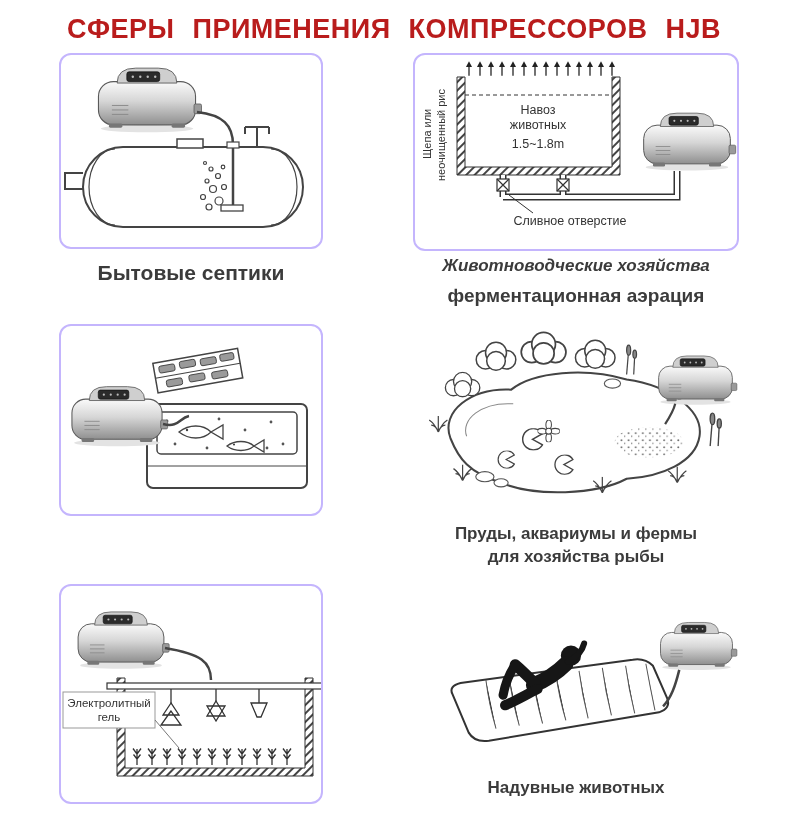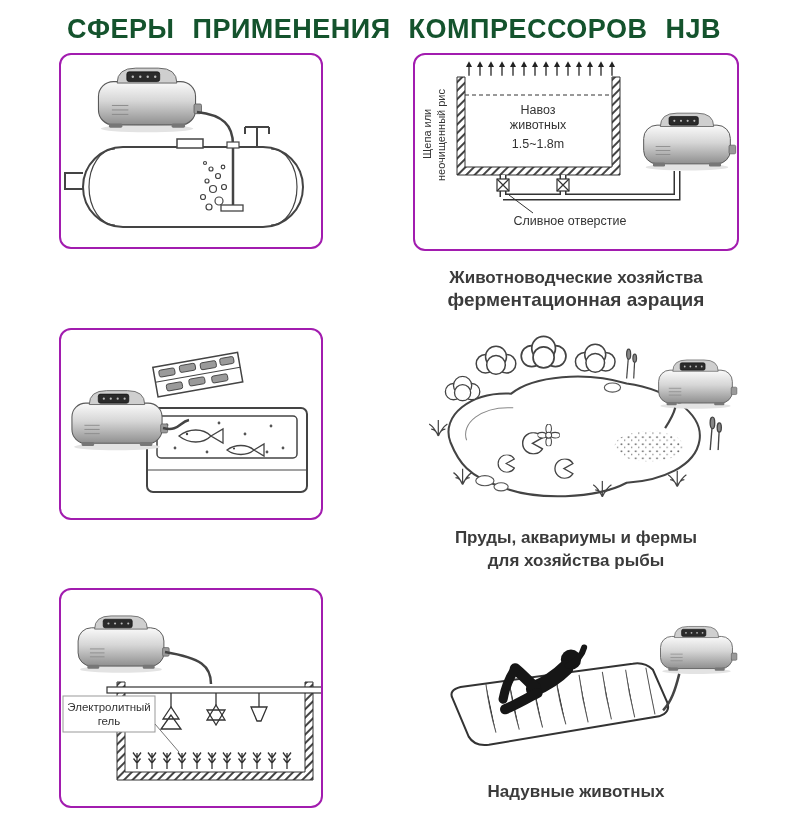--- a/index.html
+++ b/index.html
@@ -1,43 +1,43 @@
 <!DOCTYPE html>
 <html><head>
 <meta charset="utf-8">
 <style>
   * { box-sizing: border-box; margin: 0; padding: 0; }
   html, body { background: #fff; }
   body { font-family: "Liberation Sans", "DejaVu Sans", sans-serif; }
   .page { width: 788px; height: 820px; background: #fff; overflow: hidden; margin: 0 auto; }
   .title {
-    text-align: center; font-size: 27px; font-weight: bold; color: #14532d;
+    text-align: center; font-size: 27px; font-weight: bold; color: #b91c1c;
     letter-spacing: .5px; word-spacing: 10px; padding: 14px 4px 8px;
   }
   .grid {
     display: grid; grid-template-columns: 360px 402px;
     justify-content: center; row-gap: 16px; column-gap: 4px;
   }
   .panel { display: flex; flex-direction: column; align-items: center; }
   .art { background: #fff; position: relative; }
-  .framed { border: 2px solid #a21caf; border-radius: 12px; overflow: hidden; }
+  .framed { border: 2px solid #c4b5fd; border-radius: 12px; overflow: hidden; }
   .art svg { display: block; width: 100%; height: 100%; }
   .art-septic { width: 264px; height: 196px; }
   .art-farm   { width: 326px; height: 198px; }
   .art-freeze { width: 264px; height: 192px; }
   .art-pond   { width: 324px; height: 188px; }
   .art-elec   { width: 264px; height: 220px; }
   .art-matt   { width: 324px; height: 166px; margin-top: 16px; }
   .caption {
     font-weight: bold; color: #3b3b3b; text-align: center;
     margin-top: 11px; font-size: 17px; line-height: 1.25;
   }
   .caption-xl { font-size: 21px; }
-  .caption-lg { font-size: 19px; margin-top: 0; }
-  .caption-tight { margin-top: 16px; }
+  .caption-lg { font-size: 19px; margin-top: 8px; }
+  .caption-tight { margin-top: 4px; font-style: italic; }
   svg text { font-family: "Liberation Sans", "DejaVu Sans", sans-serif; fill: #333; }
 </style>
 </head>
 <body>
 
 <svg width="0" height="0" style="position:absolute" aria-hidden="true">
   <defs>
     <linearGradient id="pumpBody" x1="0" y1="0" x2="0" y2="1">
       <stop offset="0" stop-color="#fafafa"></stop>
       <stop offset="0.45" stop-color="#d6d6d6"></stop>
@@ -131,20 +131,21 @@
             <circle cx="152" cy="134" r="3.5"></circle>
               <circle cx="163" cy="132" r="2.5"></circle>
               <circle cx="146" cy="126" r="2"></circle>
             <circle cx="157" cy="121" r="2.5"></circle>
               <circle cx="150" cy="114" r="2"></circle>
               <circle cx="162" cy="112" r="1.8"></circle>
             <circle cx="144" cy="108" r="1.5"></circle>
           </g>
         </svg>
       </div>
+      <div class="caption caption-xl">Бытовые септики</div>
     </section>
 
     <section class="panel">
       <div class="art framed art-farm">
         <svg viewBox="0 0 322 194">
           <g>
             <use href="#arrowUp" x="50" y="6" width="8" height="15"></use>
               <use href="#arrowUp" x="61" y="6" width="8" height="15"></use>
             <use href="#arrowUp" x="72" y="6" width="8" height="15"></use>
               <use href="#arrowUp" x="83" y="6" width="8" height="15"></use>

